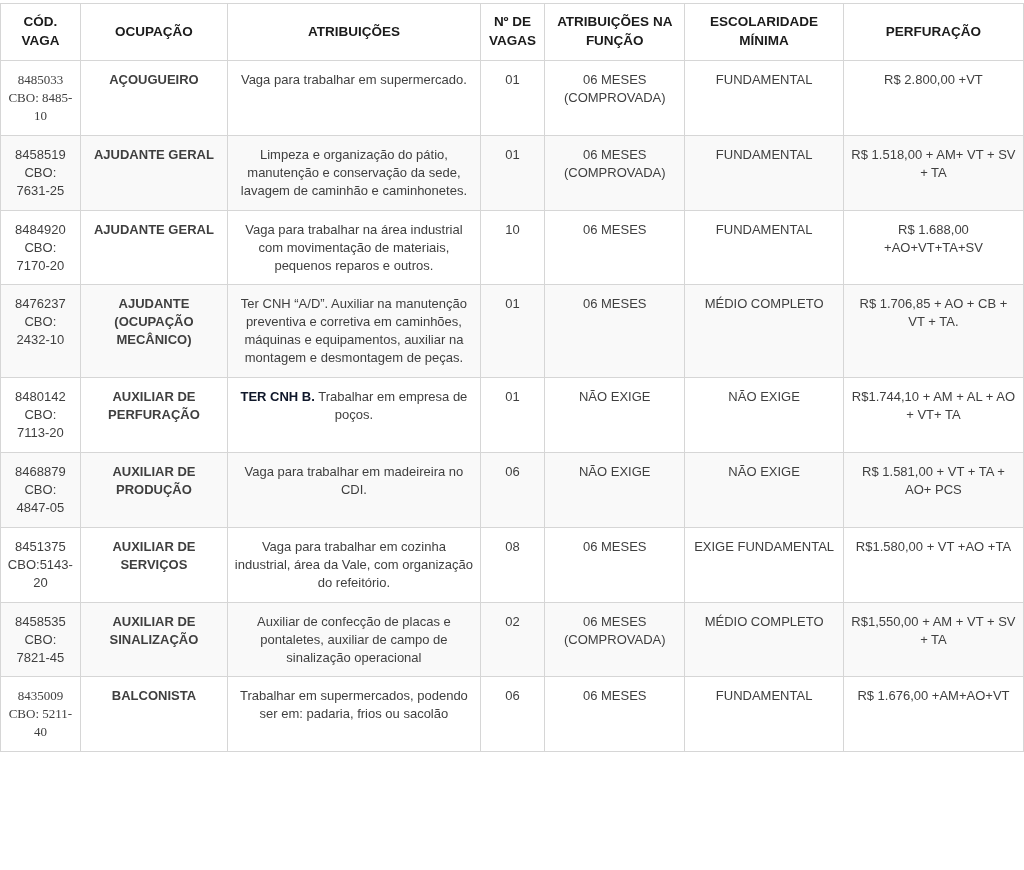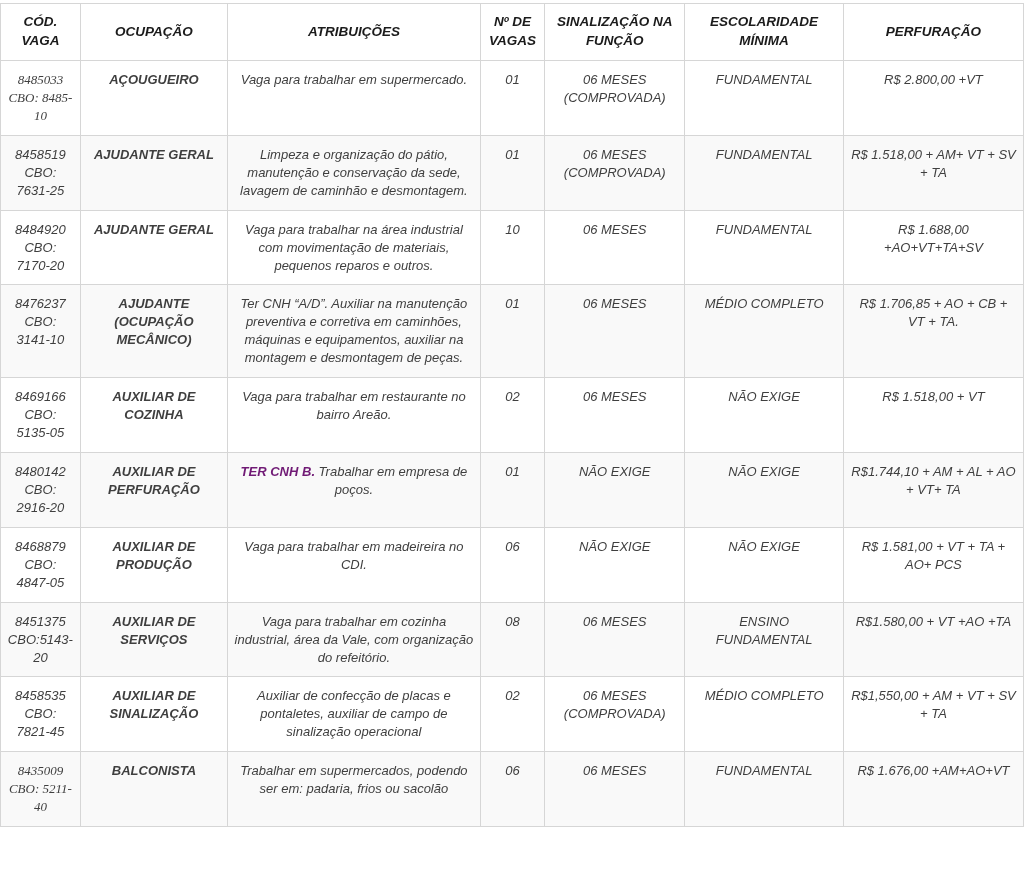--- a/index.html
+++ b/index.html
@@ -3,21 +3,20 @@
 <meta charset="utf-8">
 <style>
   * { box-sizing: border-box; }
   html, body { margin: 0; padding: 0; background: #ffffff; }
   .page {
     width: 1024px;
     height: 870px;
     overflow: hidden;
     font-family: "Liberation Sans", sans-serif;
     background: #ffffff;
-    font-style: italic;
   }
   table.vagas {
     width: 1024px;
     border-collapse: collapse;
     table-layout: fixed;
     margin-top: 3px;
   }
   table.vagas th, table.vagas td {
     border: 1px solid #d6d6d6;
     text-align: center;
@@ -43,21 +42,21 @@
   td.cell-ocup {
     font-weight: bold;
     color: #1b1b1b;
     font-size: 13.5px;
     padding-left: 12px;
     padding-right: 12px;
   }
   td.cell-cod { color: #4a4a4a; }
   td.cell-cod.serif-code { font-family: "Liberation Serif", serif; text-align: center; }
   .cod-num, .cod-cbo { display: block; }
-  .attr-bold { font-weight: bold; color: #701a75; }
+  .attr-bold { font-weight: bold; color: #0f172a; }
   td.cell-vagas, td.cell-exp, td.cell-esc, td.cell-rem { color: #3f3f3f; }
 </style>
 </head>
 <body>
 
 <div class="page">
   <table class="vagas">
     <colgroup>
       <col style="width:7.8%">
       <col style="width:14.4%">
@@ -66,21 +65,21 @@
       <col style="width:13.7%">
       <col style="width:15.5%">
       <col style="width:17.6%">
     </colgroup>
     <thead>
       <tr>
         <th>CÓD. VAGA</th>
         <th>OCUPAÇÃO</th>
         <th>ATRIBUIÇÕES</th>
         <th>Nº DE VAGAS</th>
-        <th>SINALIZAÇÃO NA FUNÇÃO</th>
+        <th>ATRIBUIÇÕES NA FUNÇÃO</th>
         <th>ESCOLARIDADE MÍNIMA</th>
         <th>PERFURAÇÃO</th>
       </tr>
     </thead>
     <tbody id="table-body">
   <tr>
     <td class="cell-cod serif-code">
       <span class="cod-num">8485033</span>
       <span class="cod-cbo">CBO: 8485-10</span>
     </td>
@@ -91,21 +90,21 @@
     <td class="cell-esc">FUNDAMENTAL</td>
     <td class="cell-rem">R$ 2.800,00 +VT</td>
   </tr>
 
   <tr>
     <td class="cell-cod">
       <span class="cod-num">8458519</span>
       <span class="cod-cbo">CBO: 7631-25</span>
     </td>
     <td class="cell-ocup">AJUDANTE GERAL</td>
-    <td class="cell-attr"><span class="attr-bold"></span><span>Limpeza e organização do pátio, manutenção e conservação da sede, lavagem de caminhão e desmontagem.</span></td>
+    <td class="cell-attr"><span class="attr-bold"></span><span>Limpeza e organização do pátio, manutenção e conservação da sede, lavagem de caminhão e caminhonetes.</span></td>
     <td class="cell-vagas">01</td>
     <td class="cell-exp">06 MESES (COMPROVADA)</td>
     <td class="cell-esc">FUNDAMENTAL</td>
     <td class="cell-rem">R$ 1.518,00 + AM+ VT + SV + TA</td>
   </tr>
 
   <tr>
     <td class="cell-cod">
       <span class="cod-num">8484920</span>
       <span class="cod-cbo">CBO: 7170-20</span>
@@ -114,47 +113,35 @@
     <td class="cell-attr"><span class="attr-bold"></span><span>Vaga para trabalhar na área industrial com movimentação de materiais, pequenos reparos e outros.</span></td>
     <td class="cell-vagas">10</td>
     <td class="cell-exp">06 MESES</td>
     <td class="cell-esc">FUNDAMENTAL</td>
     <td class="cell-rem">R$ 1.688,00 +AO+VT+TA+SV</td>
   </tr>
 
   <tr>
     <td class="cell-cod">
       <span class="cod-num">8476237</span>
-      <span class="cod-cbo">CBO: 3141-10</span>
+      <span class="cod-cbo">CBO: 2432-10</span>
     </td>
     <td class="cell-ocup">AJUDANTE (OCUPAÇÃO MECÂNICO)</td>
     <td class="cell-attr"><span class="attr-bold"></span><span>Ter CNH “A/D”. Auxiliar na manutenção preventiva e corretiva em caminhões, máquinas e equipamentos, auxiliar na montagem e desmontagem de peças.</span></td>
     <td class="cell-vagas">01</td>
     <td class="cell-exp">06 MESES</td>
     <td class="cell-esc">MÉDIO COMPLETO</td>
     <td class="cell-rem">R$ 1.706,85 + AO + CB + VT + TA.</td>
   </tr>
 
-  <tr>
-    <td class="cell-cod">
-      <span class="cod-num">8469166</span>
-      <span class="cod-cbo">CBO: 5135-05</span>
-    </td>
-    <td class="cell-ocup">AUXILIAR DE COZINHA</td>
-    <td class="cell-attr"><span class="attr-bold"></span><span>Vaga para trabalhar em restaurante no bairro Areão.</span></td>
-    <td class="cell-vagas">02</td>
-    <td class="cell-exp">06 MESES</td>
-    <td class="cell-esc">NÃO EXIGE</td>
-    <td class="cell-rem">R$ 1.518,00 + VT</td>
-  </tr>
 
   <tr>
     <td class="cell-cod">
       <span class="cod-num">8480142</span>
-      <span class="cod-cbo">CBO: 2916-20</span>
+      <span class="cod-cbo">CBO: 7113-20</span>
     </td>
     <td class="cell-ocup">AUXILIAR DE PERFURAÇÃO</td>
     <td class="cell-attr"><span class="attr-bold">TER CNH B.</span><span> Trabalhar em empresa de poços.</span></td>
     <td class="cell-vagas">01</td>
     <td class="cell-exp">NÃO EXIGE</td>
     <td class="cell-esc">NÃO EXIGE</td>
     <td class="cell-rem">R$1.744,10 + AM + AL + AO + VT+ TA</td>
   </tr>
 
   <tr>
@@ -172,21 +159,21 @@
 
   <tr>
     <td class="cell-cod">
       <span class="cod-num">8451375</span>
       <span class="cod-cbo">CBO:5143-20</span>
     </td>
     <td class="cell-ocup">AUXILIAR DE SERVIÇOS</td>
     <td class="cell-attr"><span class="attr-bold"></span><span>Vaga para trabalhar em cozinha industrial, área da Vale, com organização do refeitório.</span></td>
     <td class="cell-vagas">08</td>
     <td class="cell-exp">06 MESES</td>
-    <td class="cell-esc">ENSINO FUNDAMENTAL</td>
+    <td class="cell-esc">EXIGE FUNDAMENTAL</td>
     <td class="cell-rem">R$1.580,00 + VT +AO +TA</td>
   </tr>
 
   <tr>
     <td class="cell-cod">
       <span class="cod-num">8458535</span>
       <span class="cod-cbo">CBO: 7821-45</span>
     </td>
     <td class="cell-ocup">AUXILIAR DE SINALIZAÇÃO</td>
     <td class="cell-attr"><span class="attr-bold"></span><span>Auxiliar de confecção de placas e pontaletes, auxiliar de campo de sinalização operacional</span></td>

